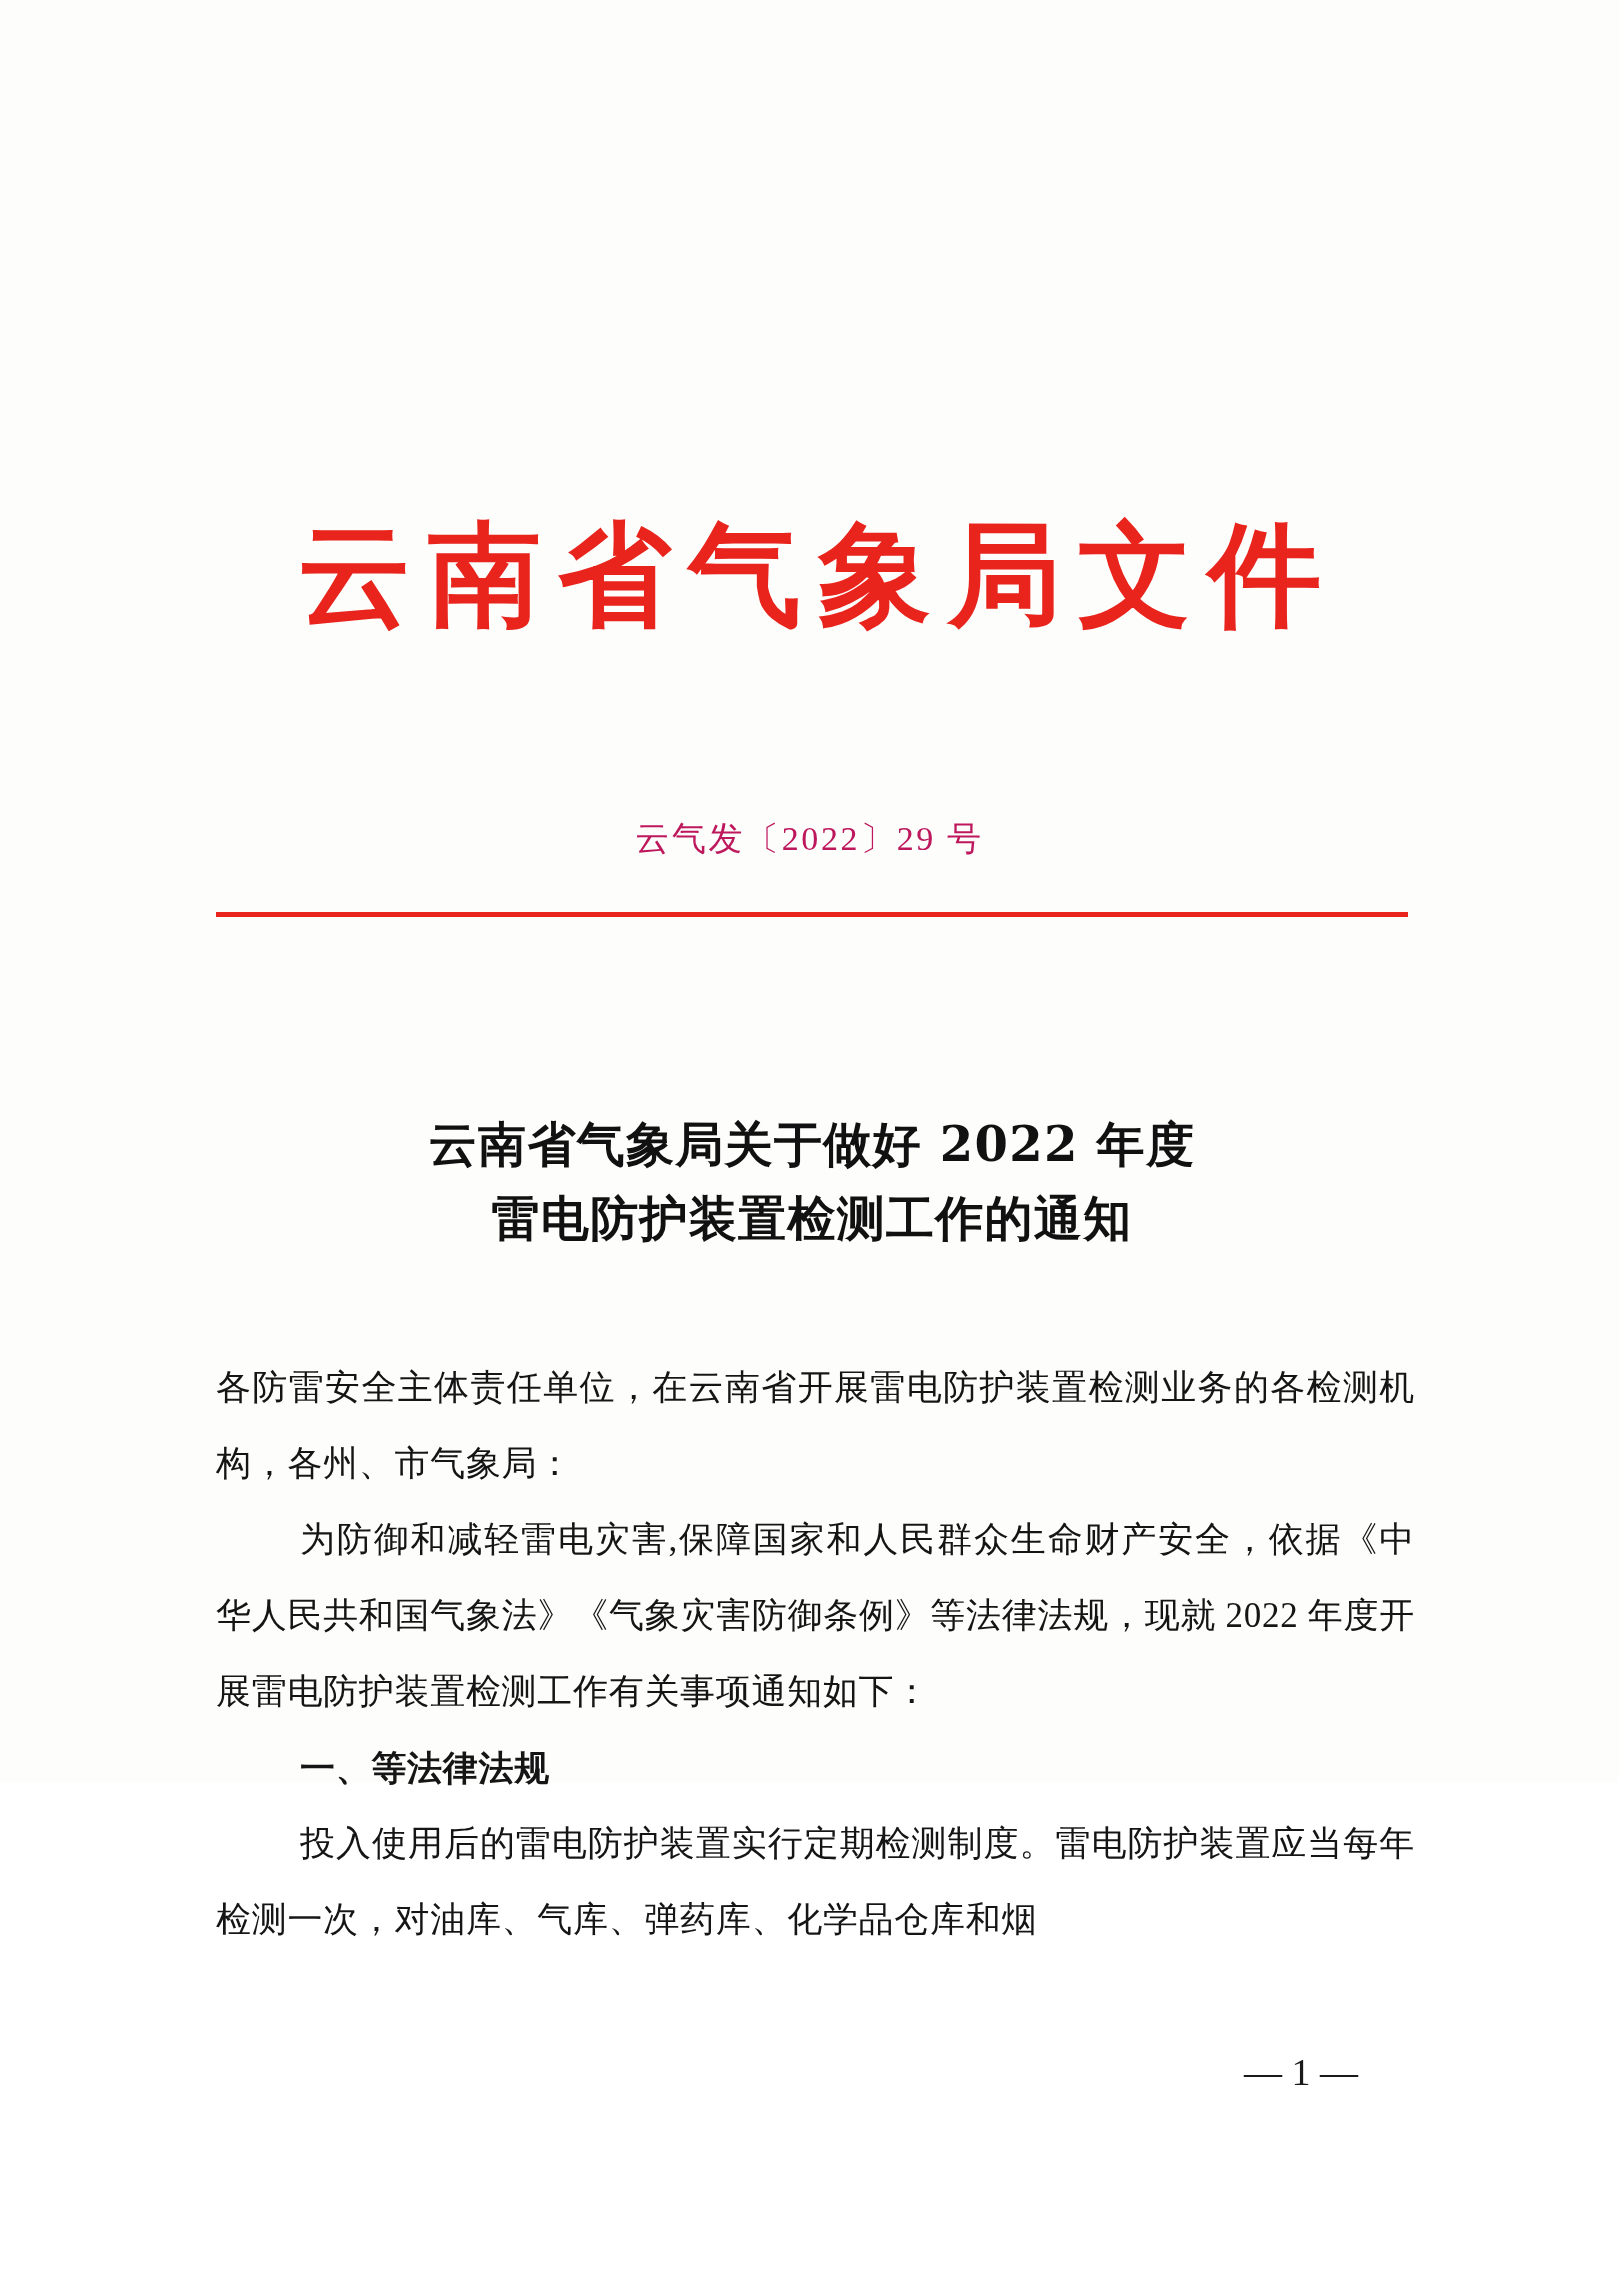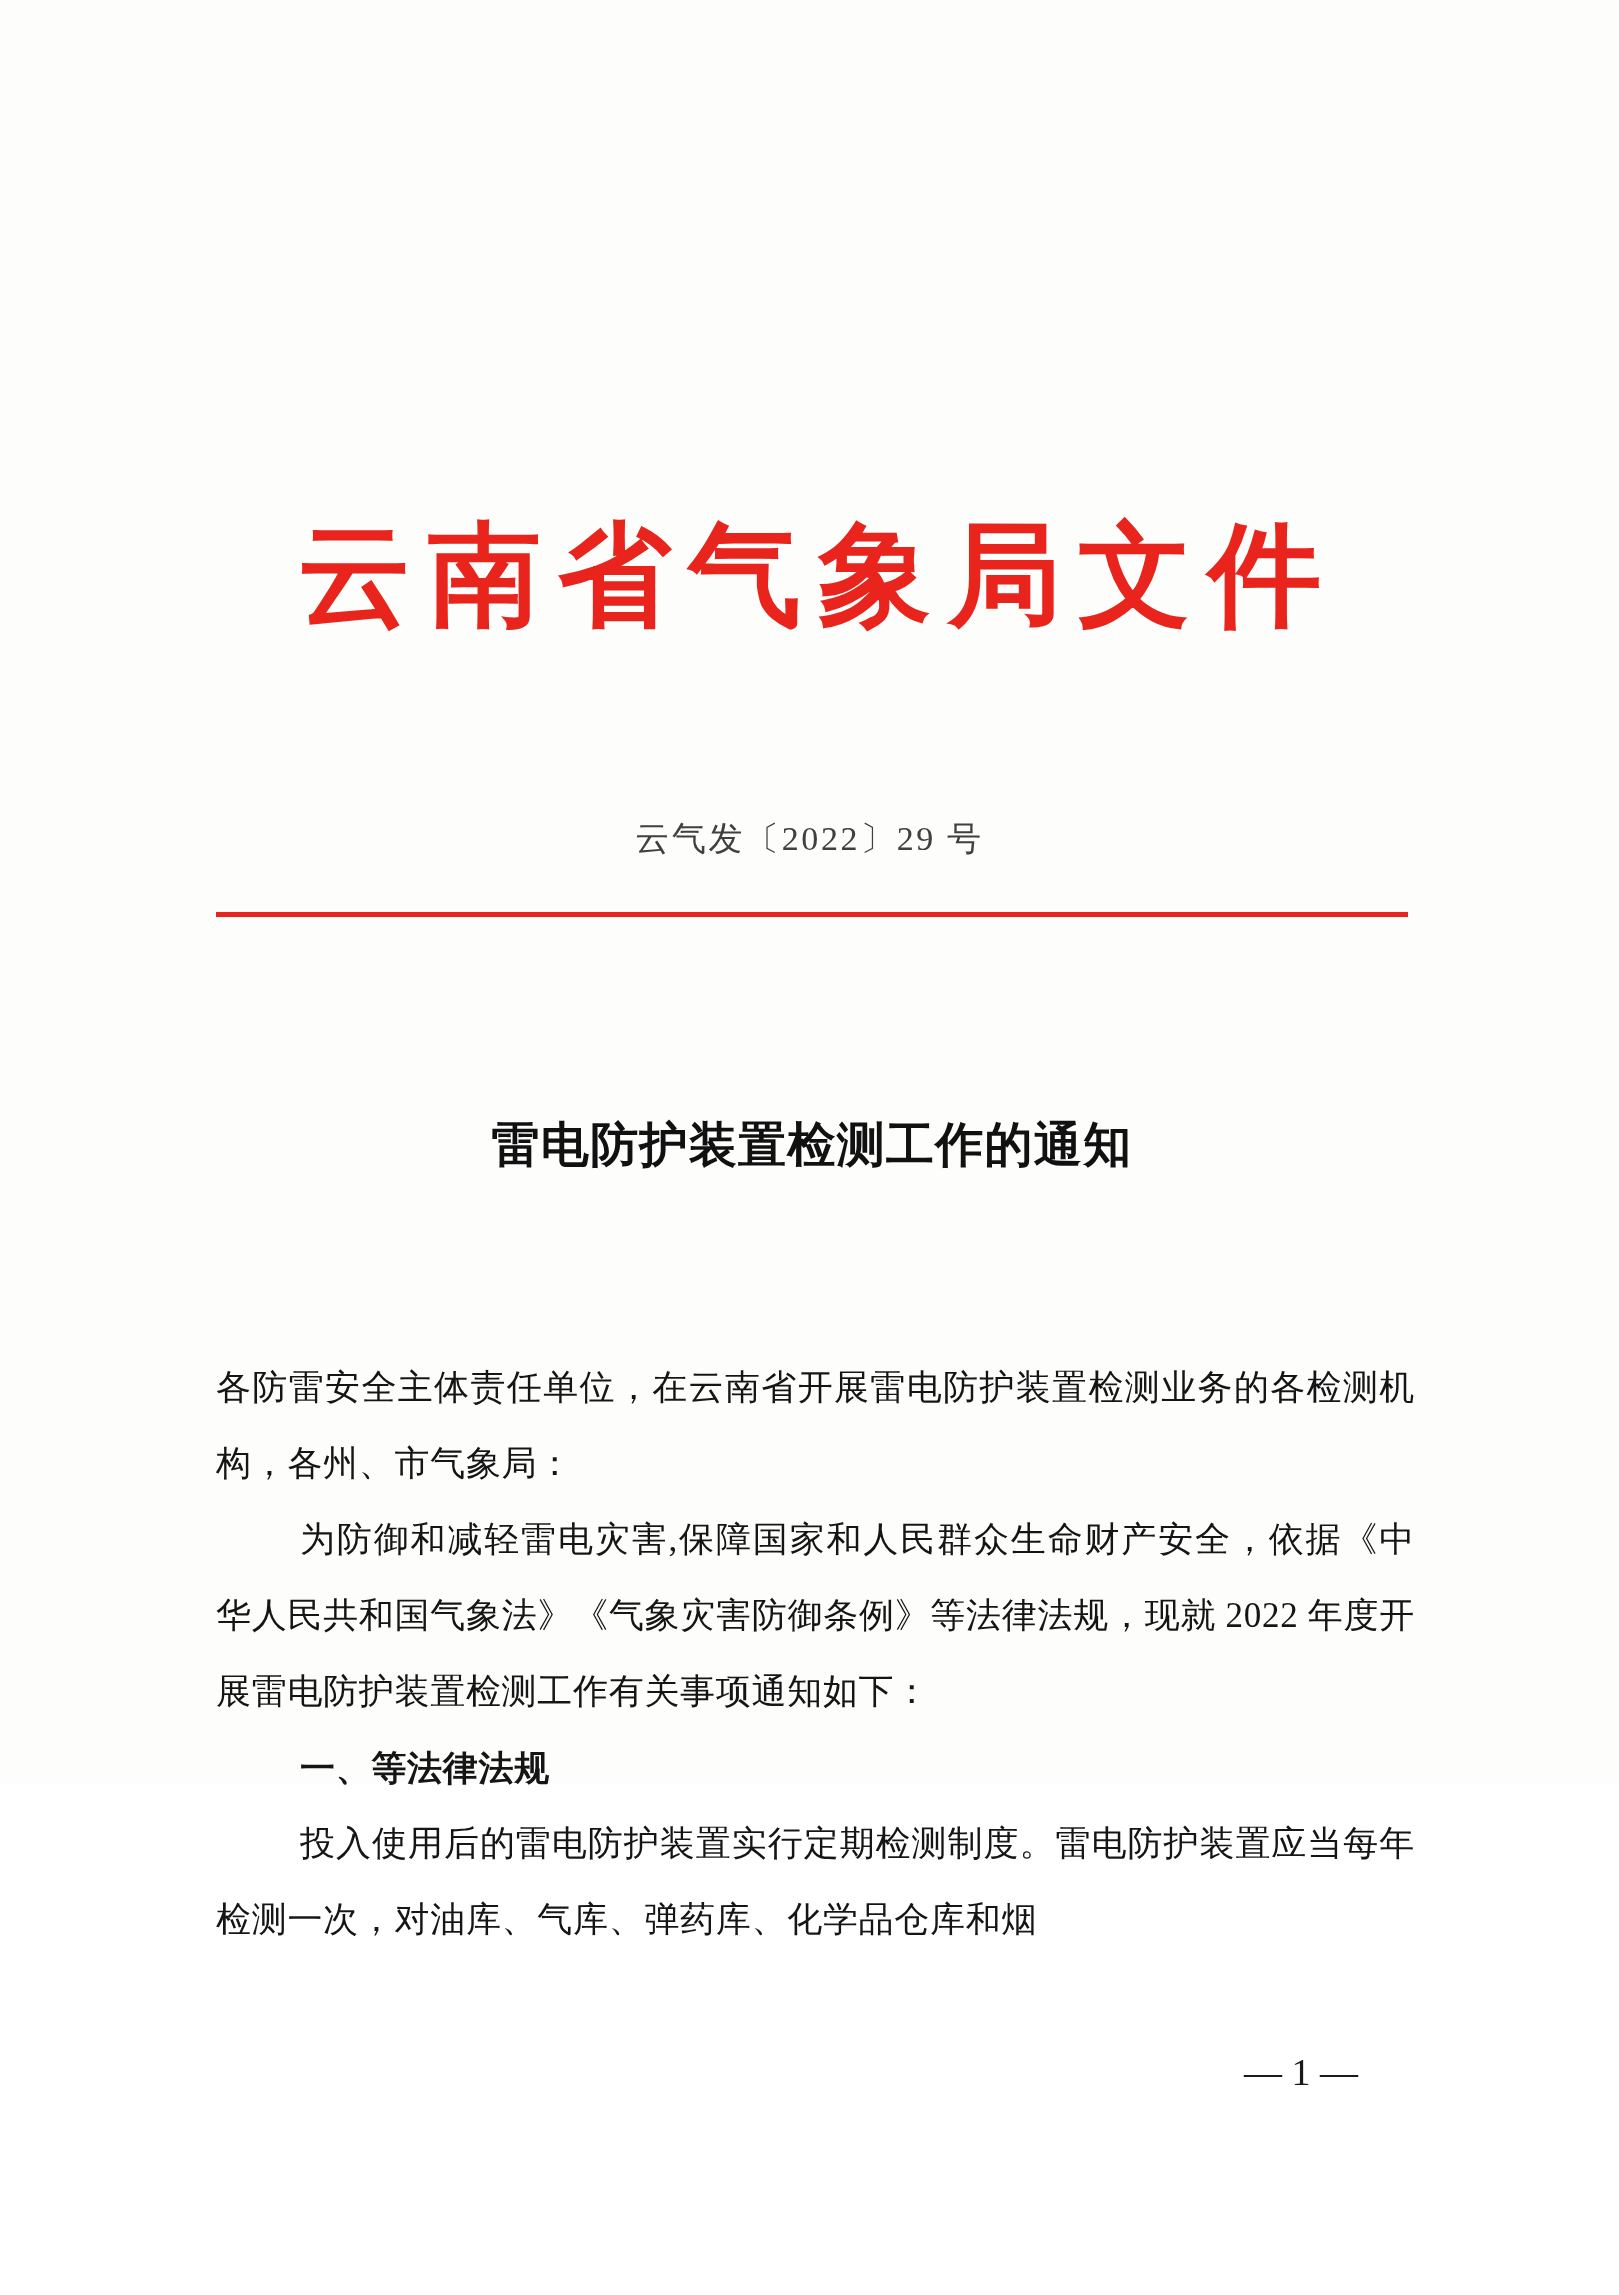--- a/index.html
+++ b/index.html
@@ -46,21 +46,21 @@
 
   .doc-number {
     position: absolute;
     top: 816px;
     left: 0;
     width: 1619px;
     text-align: center;
     font-family: "Liberation Serif", serif;
     font-size: 34px;
     letter-spacing: 2.6px;
-    color: #404040;
+    color: #be185d;
   }
 
   .red-rule {
     position: absolute;
     top: 912px;
     left: 216px;
     width: 1192px;
     height: 4.6px;
     background: #e8241c;
   }
@@ -130,20 +130,21 @@
 
   <div class="masthead">
     <div class="masthead-title">云南省气象局文件</div>
   </div>
 
   <div class="doc-number">云气发〔2022〕29 号</div>
 
   <div class="red-rule"></div>
 
   <div class="doc-title">
+    <span class="line">云南省气象局关于做好 2022 年度</span>
     <span class="line">雷电防护装置检测工作的通知</span>
   </div>
 
   <div class="body-text">
     <p>各防雷安全主体责任单位，在云南省开展雷电防护装置检测业务的各检测机构，各州、市气象局：</p>
     <p class="indent">为防御和减轻雷电灾害,保障国家和人民群众生命财产安全，依据《中华人民共和国气象法》《气象灾害防御条例》等法律法规，现就 2022 年度开展雷电防护装置检测工作有关事项通知如下：</p>
     <p class="heading">一、等法律法规</p>
     <p class="indent">投入使用后的雷电防护装置实行定期检测制度。雷电防护装置应当每年检测一次，对油库、气库、弹药库、化学品仓库和烟</p>
   </div>
 

